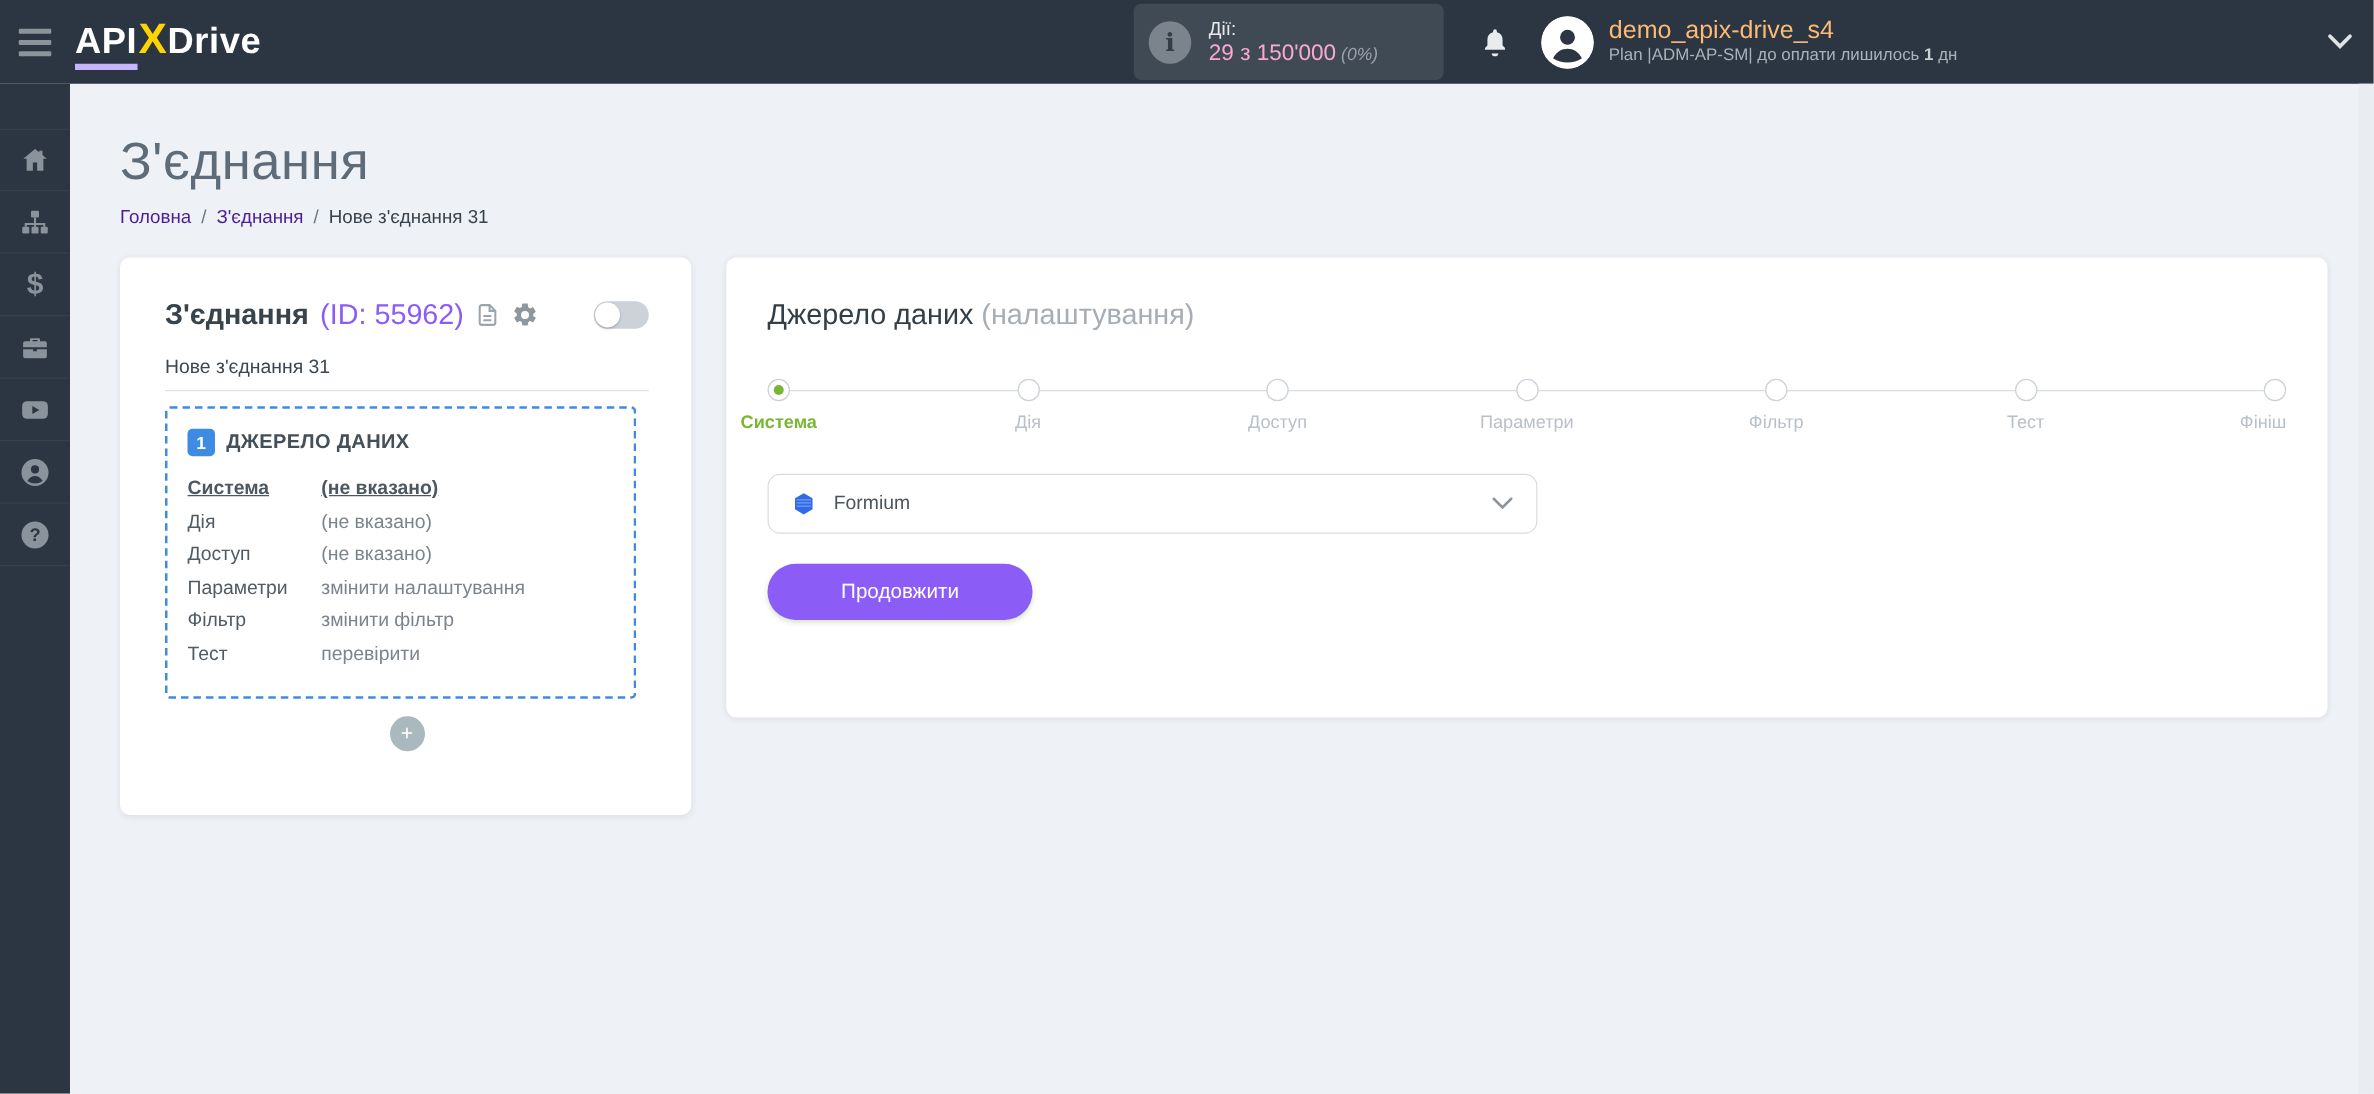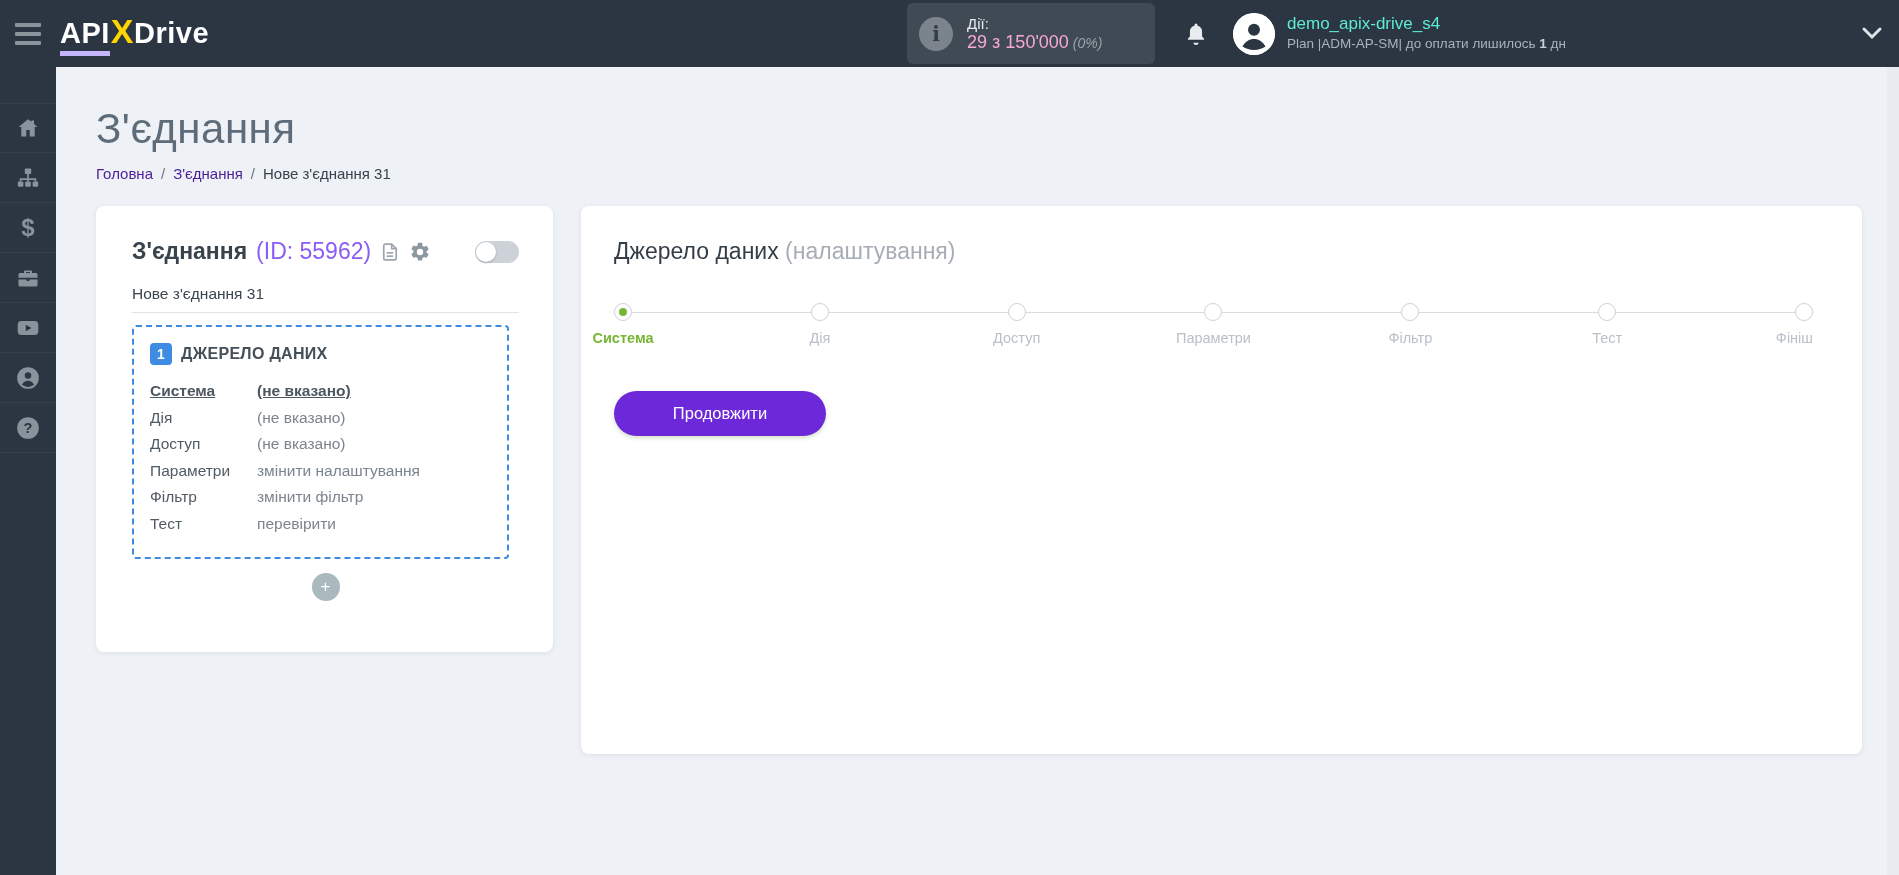--- a/index.html
+++ b/index.html
@@ -17,21 +17,21 @@
   .counter { margin-left:698px; height:61px; min-width:248px; background:#404a55; border-radius:6px; display:flex; align-items:center; padding:0 20px 0 12px; }
   .info-icon { width:34px; height:34px; border-radius:50%; background:#7b848d; color:#333d47; display:flex; align-items:center; justify-content:center; font-family:"DejaVu Serif", serif; font-weight:bold; font-size:20px; }
   .counter-texts { margin-left:14px; line-height:19px; }
   .counter-label { color:#e6eaed; font-size:15px; }
   .counter-value { color:#f9a8d4; font-size:18px; }
   .counter-pct { color:#9aa2ab; font-size:14px; font-style:italic; margin-left:4px; }
 
   .bell { margin-left:28px; cursor:pointer; display:flex; }
   .avatar { margin-left:24px; width:42px; height:42px; border-radius:50%; background:#ffffff; display:flex; align-items:center; justify-content:center; cursor:pointer; overflow:hidden; }
   .user-texts { margin-left:12px; line-height:20px; cursor:pointer; }
-  .user-name { color:#5eead4; font-size:17px; }
+  .user-name { color:#fdba74; font-size:20px; }
   .user-plan { color:#aab3bb; font-size:13.5px; }
   .user-plan b { color:#c9d0d6; }
   .topbar-chevron { position:absolute; right:16px; top:26px; cursor:pointer; }
 
   
   .layout { display:flex; height:808px; }
   .sidebar { width:56px; background:#2b3642; display:flex; flex-direction:column; padding-top:36px; }
   .side-item { height:50px; display:flex; align-items:center; justify-content:center; cursor:pointer; border-bottom:1px solid rgba(255,255,255,0.05); }
   .side-item:first-child { border-top:1px solid rgba(255,255,255,0.05); }
   .dollar-glyph { color:#8a939c; font-size:24px; font-weight:bold; }
@@ -63,40 +63,40 @@
   .source-box-title .t { font-size:16px; font-weight:bold; color:#454f58; letter-spacing:0.3px; }
   .source-rows { margin-top:13px; }
   .source-row { display:flex; font-size:15.5px; line-height:26.5px; }
   .source-row .lbl { width:107px; color:#515b64; }
   .source-row .val { color:#7b848d; }
   .source-row.active .lbl, .source-row.active .val { color:#4d5760; font-weight:bold; text-decoration:underline; }
 
   .add-btn { margin:14px auto 0; width:28px; height:28px; border-radius:50%; background:#a9b9bd; color:#ffffff; font-size:17px; display:flex; align-items:center; justify-content:center; cursor:pointer; }
 
   
-  .card-settings { width:1281px; height:548px; padding:32px 49px 0 33px; }
+  .card-settings { width:1281px; height:368px; padding:32px 33px 0 33px; }
   .set-title { font-size:23px; color:#343e47; }
   .set-title .sub { color:#a6adb4; }
 
   .stepper { margin-top:38px; position:relative; display:flex; justify-content:space-between; height:64px; }
   .stepper .line { position:absolute; top:9px; left:9px; right:9px; height:1px; background:#d9dde1; }
   .step { position:relative; width:18px; }
   .dot { position:relative; width:18px; height:18px; border-radius:50%; background:#ffffff; border:1px solid #ccd2d8; z-index:1; }
   .step.active .dot::after { content:""; position:absolute; left:4px; top:4px; width:8px; height:8px; border-radius:50%; background:#79b633; }
   .step-label { position:absolute; top:27px; left:50%; transform:translateX(-50%); white-space:nowrap; font-size:14.5px; color:#b9c0c9; }
   .step:first-child .step-label { left:0; transform:none; }
   .step:last-child .step-label { left:auto; right:0; transform:none; }
   .step.active .step-label { color:#79b633; font-weight:bold; }
 
   .select-label { margin-top:46px; font-size:15.5px; font-weight:bold; color:#3f4a53; }
   .dropdown { margin-top:12px; width:616px; height:48px; border:1px solid #d9dde1; border-radius:10px; display:flex; align-items:center; padding:0 18px; cursor:pointer; background:#ffffff; }
   .dropdown .sys-name { margin-left:14px; font-size:15.5px; color:#4a545d; }
   .dropdown .dd-chevron { margin-left:auto; display:flex; }
 
-  .btn-continue { margin-top:24px; width:212px; height:45px; border:none; border-radius:23px; background:#6d28d9; color:#ffffff; font-size:16.5px; font-family:"Liberation Sans", sans-serif; cursor:pointer; box-shadow:0 2px 4px rgba(90,140,40,0.25); }
+  .btn-continue { margin-top:24px; width:212px; height:45px; border:none; border-radius:23px; background:#8b5cf6; color:#ffffff; font-size:16.5px; font-family:"Liberation Sans", sans-serif; cursor:pointer; box-shadow:0 2px 4px rgba(90,140,40,0.25); }
 
   .scroll-track { position:absolute; right:0; top:67px; width:12px; height:808px; background:#e9ecf0; }
 </style>
 </head>
 <body>
 
 <header class="topbar">
   <div class="hamburger">
       <span></span>
       <span></span>
@@ -296,20 +296,32 @@
               <div class="dot"></div>
               <div class="step-label">Тест</div>
             </div>
           <div class="step">
               <div class="dot"></div>
               <div class="step-label">Фініш</div>
             </div>
         </div>
 
 
+        <div class="dropdown">
+          <svg width="20" height="22" viewBox="0 0 24 24">
+              <path d="M12 1.8l8.4 5v10.4l-8.4 5-8.4-5V6.8z" fill="#2e6be5"></path>
+              <path d="M5 8.2h14M5 11.2h14M5 14.2h14" stroke="rgba(255,255,255,0.35)" stroke-width="1.2"></path>
+            </svg>
+          <span class="sys-name">Formium</span>
+          <span class="dd-chevron">
+            <svg width="18" height="12" viewBox="0 0 18 12" fill="none" stroke="#8b949c" stroke-width="2" stroke-linecap="round">
+                <polyline points="2,2 9,9 16,2"></polyline>
+              </svg>
+          </span>
+        </div>
 
         <button class="btn-continue">Продовжити</button>
       </section>
     </div>
   </main>
 </div>
 
 <div class="scroll-track"></div>
 
 </body></html>

